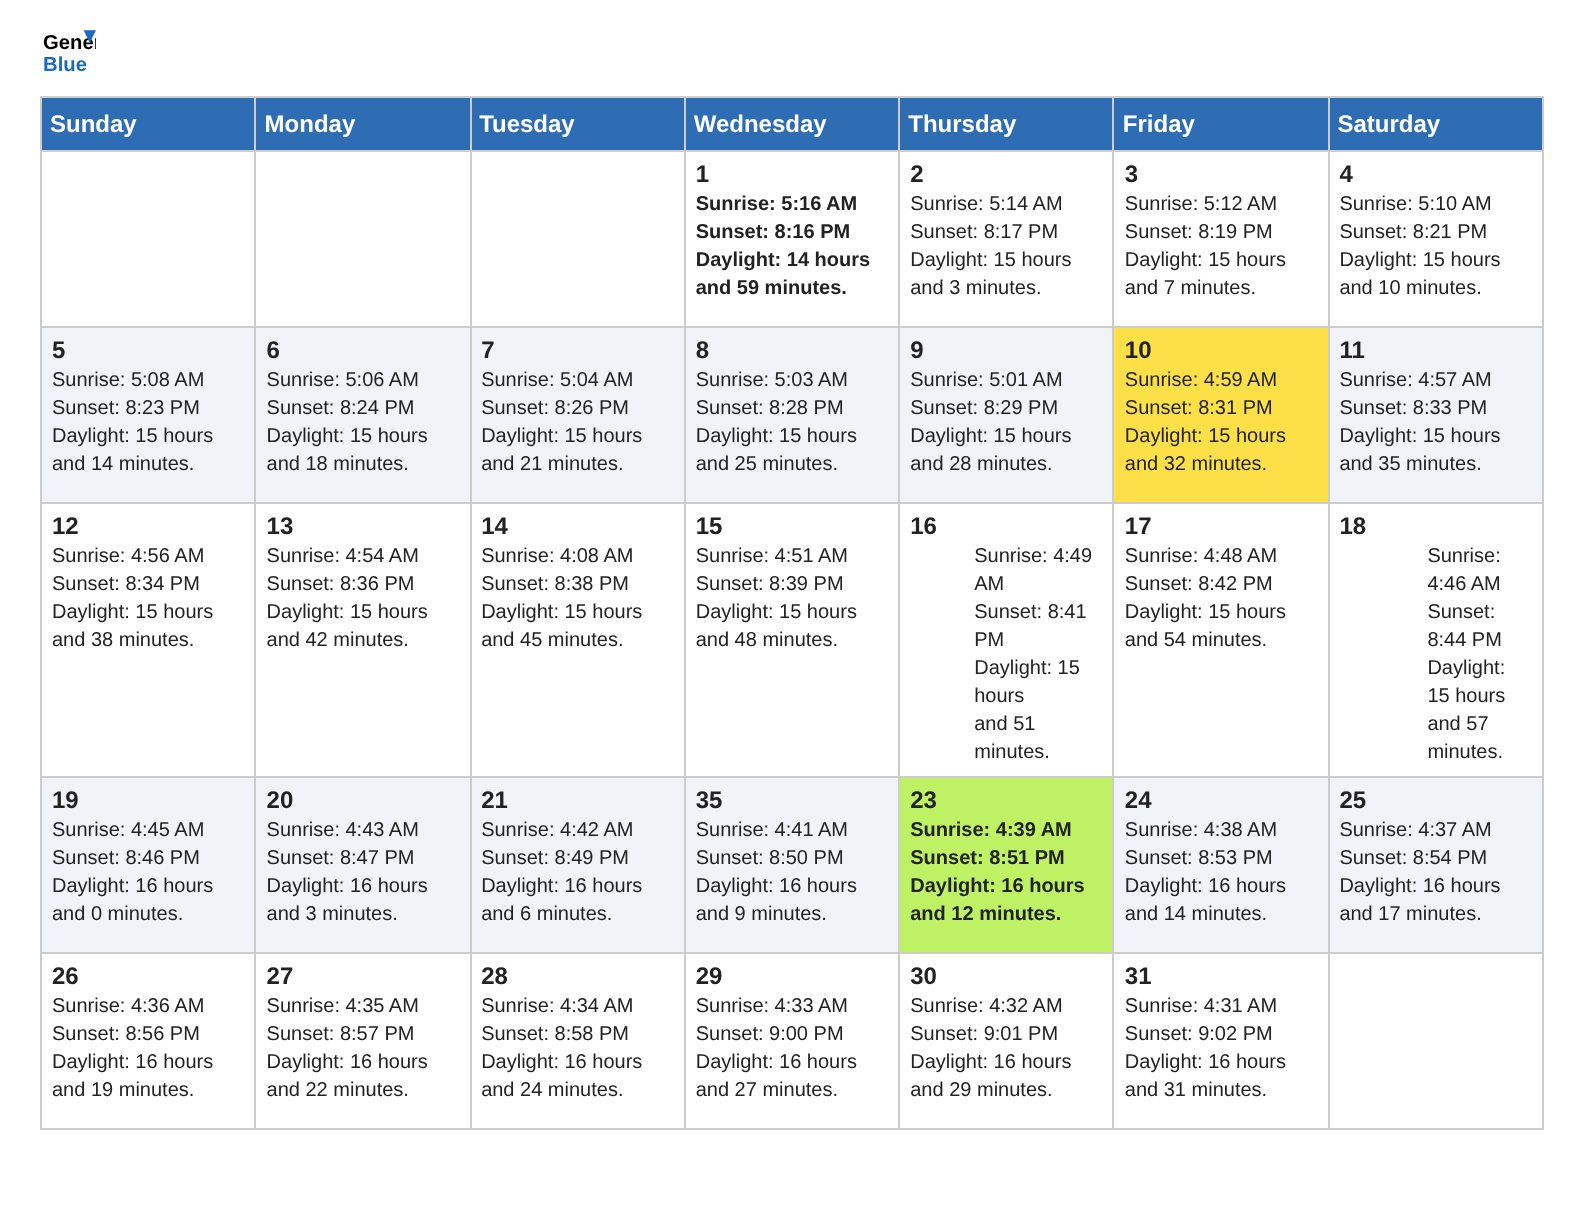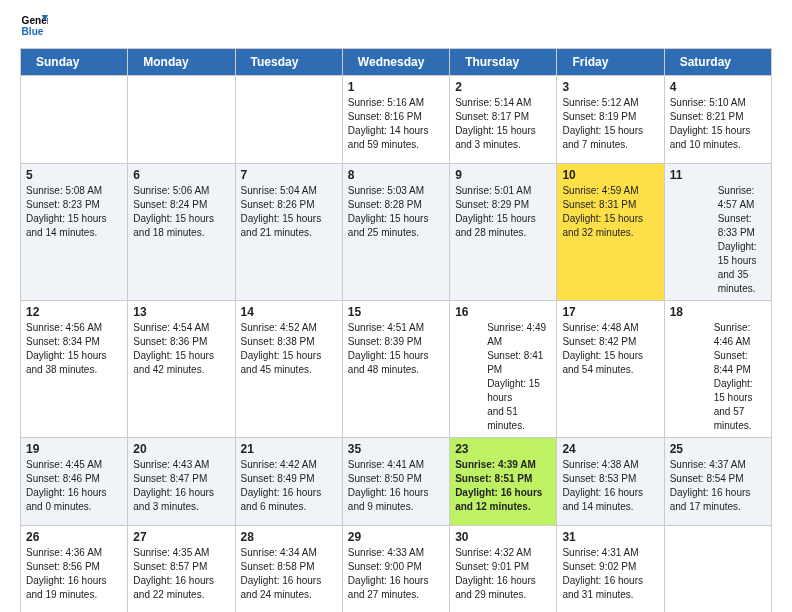--- a/index.html
+++ b/index.html
@@ -40,21 +40,21 @@
       margin: 4px 20px 10px 20px;
       border-collapse: collapse;
       width: calc(100% - 40px);
       table-layout: fixed;
     }
     .calendar th {
       background-color: #2e6db4;
       color: #fff;
       font-size: 12px;
       font-weight: bold;
-      padding: 6px 15px;
+      padding: 6px 4px;
       text-align: left;
       border: 1px solid #ccc;
     }
     .calendar td {
       border: 1px solid #ccc;
       vertical-align: top;
       padding: 4px 5px;
       font-size: 10.5px;
       color: #222;
       background: #fff;
@@ -112,21 +112,21 @@
         <th>Saturday</th>
       </tr>
   </thead>
   <tbody id="calendar-body">
   <tr>
         <td class="empty-cell"></td>
         <td class="empty-cell"></td>
         <td class="empty-cell"></td>
         <td>
           <span class="day-number">1</span>
-          <div class="day-info" style="white-space: pre-line;">Sunrise: 5:16 AM
+          <div class="day-info" style="white-space: pre-line; font-weight: bold;">Sunrise: 5:16 AM
 Sunset: 8:16 PM
 Daylight: 14 hours
 and 59 minutes.</div>
         </td>
         <td>
           <span class="day-number">2</span>
           <div class="day-info" style="white-space: pre-line;">Sunrise: 5:14 AM
 Sunset: 8:17 PM
 Daylight: 15 hours
 and 3 minutes.</div>
@@ -184,21 +184,21 @@
         </td>
         <td style="background: #fde047;">
           <span class="day-number">10</span>
           <div class="day-info" style="white-space: pre-line;">Sunrise: 4:59 AM
 Sunset: 8:31 PM
 Daylight: 15 hours
 and 32 minutes.</div>
         </td>
         <td style="background: rgb(240, 244, 248);">
           <span class="day-number">11</span>
-          <div class="day-info" style="white-space: pre-line; margin-left: 48px;">Sunrise: 4:57 AM
+          <div class="day-info" style="white-space: pre-line;">Sunrise: 4:57 AM
 Sunset: 8:33 PM
 Daylight: 15 hours
 and 35 minutes.</div>
         </td>
       </tr>
       <tr>
         <td>
           <span class="day-number">12</span>
           <div class="day-info" style="white-space: pre-line;">Sunrise: 4:56 AM
 Sunset: 8:34 PM
@@ -207,21 +207,21 @@
         </td>
         <td>
           <span class="day-number">13</span>
           <div class="day-info" style="white-space: pre-line;">Sunrise: 4:54 AM
 Sunset: 8:36 PM
 Daylight: 15 hours
 and 42 minutes.</div>
         </td>
         <td>
           <span class="day-number">14</span>
-          <div class="day-info" style="white-space: pre-line;">Sunrise: 4:52 AM
+          <div class="day-info" style="white-space: pre-line;">Sunrise: 4:08 AM
 Sunset: 8:38 PM
 Daylight: 15 hours
 and 45 minutes.</div>
         </td>
         <td>
           <span class="day-number">15</span>
           <div class="day-info" style="white-space: pre-line;">Sunrise: 4:51 AM
 Sunset: 8:39 PM
 Daylight: 15 hours
 and 48 minutes.</div>

